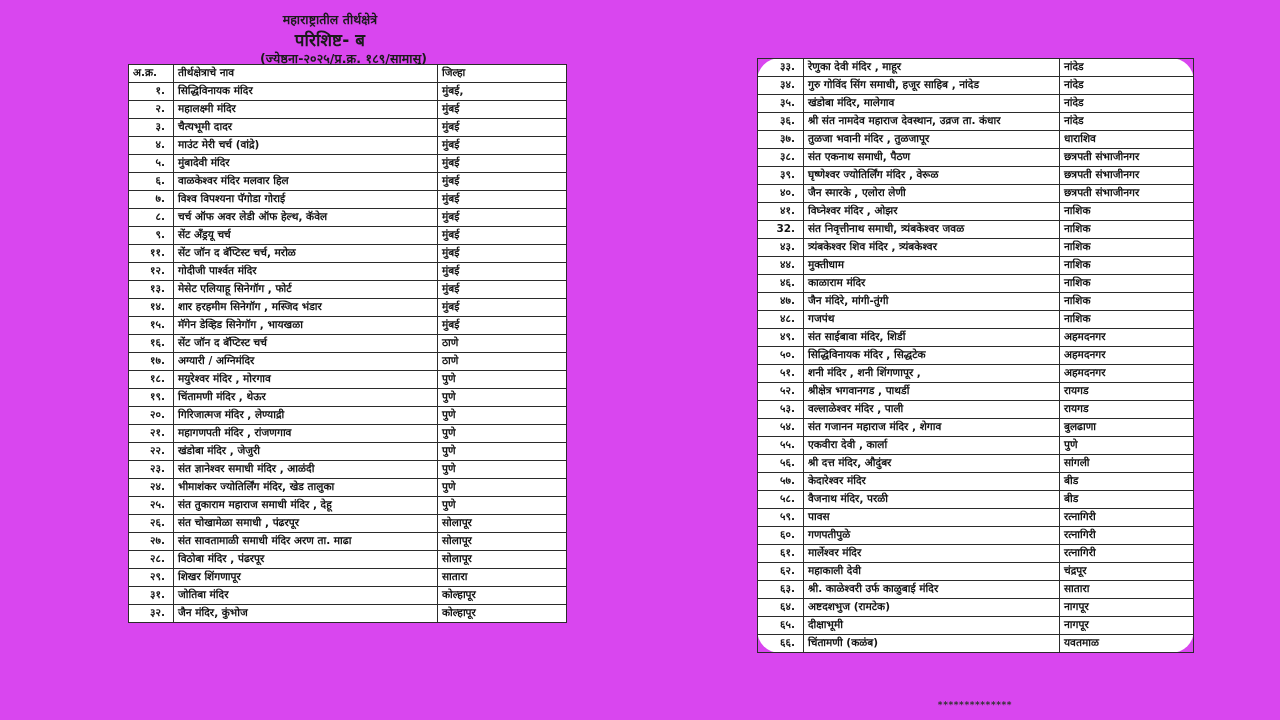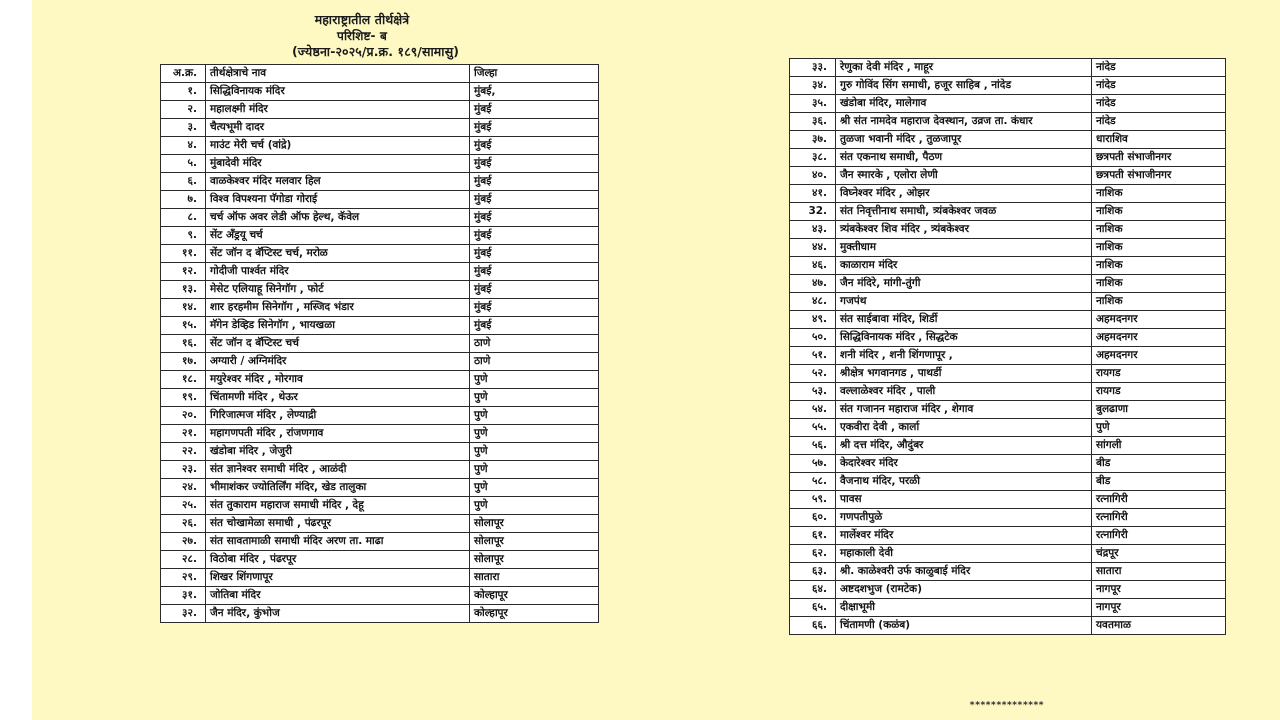--- a/index.html
+++ b/index.html
@@ -14,43 +14,42 @@
     font-family: "Liberation Sans", "DejaVu Sans", sans-serif;
     color: #111111;
     overflow: hidden;
     position: relative;
   }
 
   
   .sheet {
     position: absolute;
     inset: 0;
-    background: #fef9c3;
-    margin-left: 32px;
+    background: #d946ef;
   }
 
   
   .doc-header {
     position: absolute;
     left: 0;
     top: 12px;
     width: 660px;
     text-align: center;
     line-height: 1.32;
   }
   .doc-header .hl {
     display: block;
     font-family: "DejaVu Sans", sans-serif;
     font-size: 12.5px;
     font-weight: 700;
     color: #1a1a1a;
     letter-spacing: 0.1px;
     white-space: nowrap;
   }
-  .doc-header .hl.l2 { font-size: 12px; }
+  .doc-header .hl.l2 { font-size: 17px; }
   .doc-header .hl.l3 { font-size: 12.5px; padding-left: 27px; }
 
   
   .tbl {
     position: absolute;
     border-collapse: collapse;
     table-layout: fixed;
     font-family: "DejaVu Sans", sans-serif;
     background: #ffffff;
   }
@@ -68,21 +67,21 @@
     white-space: nowrap;
   }
   .tbl th {
     text-align: left;
   }
   .tbl .c-sr {
     text-align: right;
     padding-right: 8px;
   }
   .tbl th.c-sr {
-    text-align: center;
+    text-align: left;
     padding-right: 0;
     padding-left: 4px;
   }
   .tbl .c-name { text-align: left; }
   .tbl .c-dist { text-align: left; }
 
   
   #table-left {
     left: 128px;
     top: 64px;
@@ -90,20 +89,21 @@
   }
   #table-left col.w-sr   { width: 45px; }
   #table-left col.w-name { width: 264px; }
   #table-left col.w-dist { width: 129px; }
 
   
   #table-right {
     left: 757px;
     top: 58px;
     width: 436px;
+    border-radius: 23px;
   }
   #table-right col.w-sr   { width: 46px; }
   #table-right col.w-name { width: 256px; }
   #table-right col.w-dist { width: 134px; }
 
   
   .footer-marks {
     position: absolute;
     left: 757px;
     top: 700px;
@@ -325,20 +325,25 @@
           <td class="c-sr">३७.</td>
           <td class="c-name">तुळजा भवानी मंदिर , तुळजापूर</td>
           <td class="c-dist">धाराशिव</td>
         </tr>
         <tr>
           <td class="c-sr">३८.</td>
           <td class="c-name">संत एकनाथ समाधी, पैठण</td>
           <td class="c-dist">छत्रपती संभाजीनगर</td>
         </tr>
         <tr>
+          <td class="c-sr">३९.</td>
+          <td class="c-name">घृष्णेश्वर ज्योतिर्लिंग मंदिर , वेरूळ</td>
+          <td class="c-dist">छत्रपती संभाजीनगर</td>
+        </tr>
+        <tr>
           <td class="c-sr">४०.</td>
           <td class="c-name">जैन स्मारके , एलोरा लेणी</td>
           <td class="c-dist">छत्रपती संभाजीनगर</td>
         </tr>
         <tr>
           <td class="c-sr">४१.</td>
           <td class="c-name">विघ्नेश्वर मंदिर , ओझर</td>
           <td class="c-dist">नाशिक</td>
         </tr>
         <tr>

